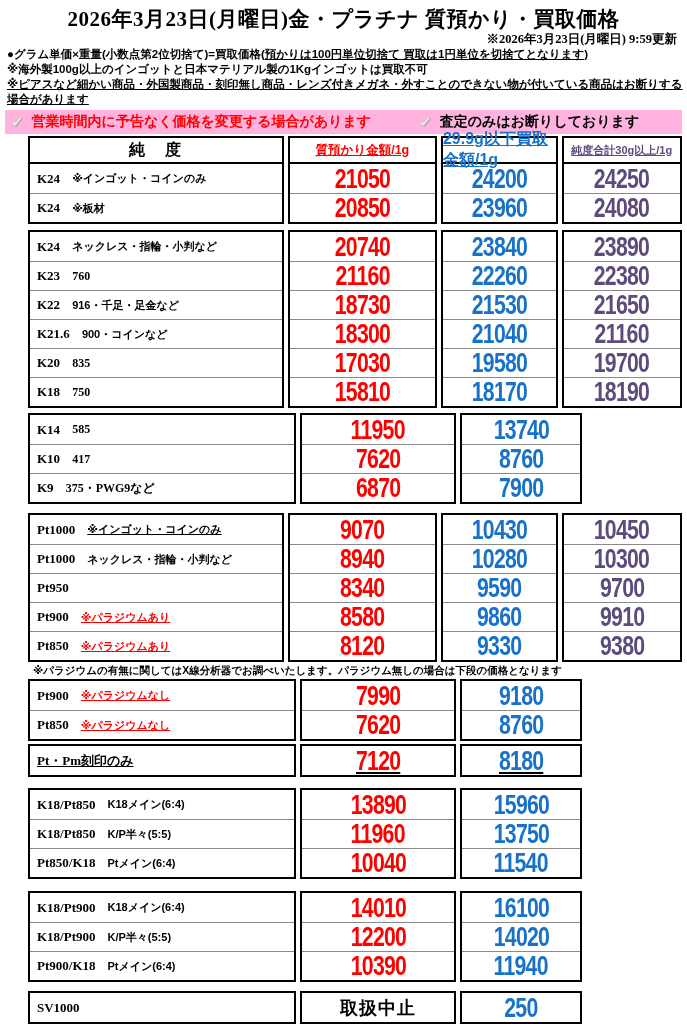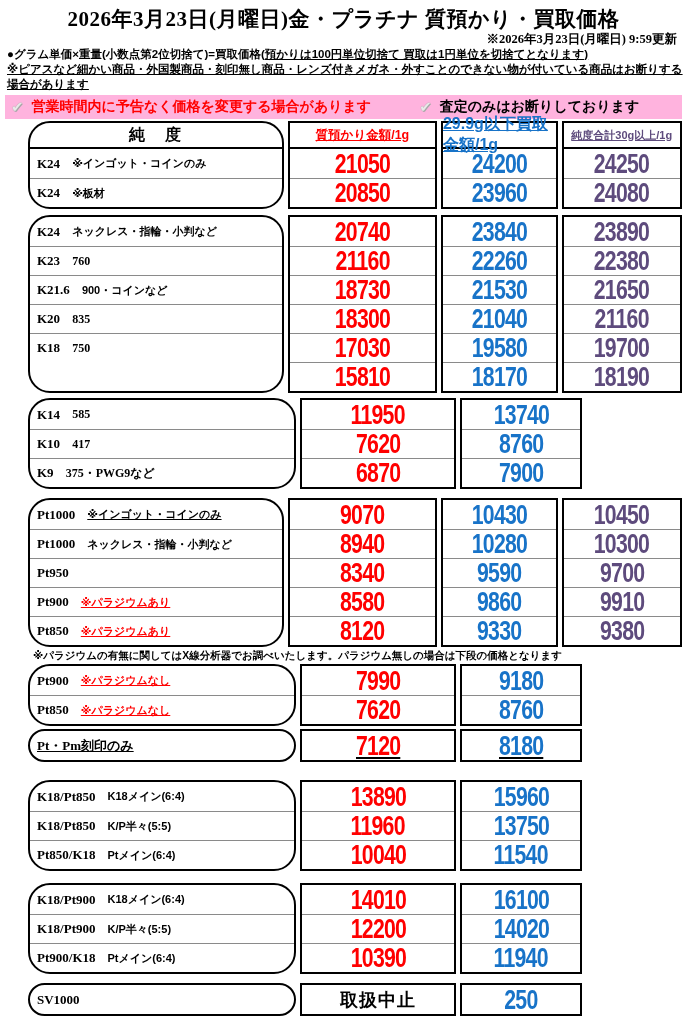--- a/index.html
+++ b/index.html
@@ -16,21 +16,21 @@
   .banner{margin:3px 5px 2px 5px;background:#ffb3de;height:24px;display:flex;align-items:center;
     font-weight:700;font-size:14px;gap:8px;padding-left:6px;}
   .banner .check{color:#e9e9e9;text-shadow:0 0 1px #8a8a8a, 1px 1px 0 #aaa;font-size:15px;}
   .banner .red-msg{color:#ff0000;margin-right:40px;}
   .banner .black-msg{color:#000;}
 
   
   #table-root{margin-left:28px;width:654px;}
   .block{display:flex;gap:4px;}
   .colbox{border:2px solid #000;background:#fff;box-sizing:border-box;}
-  .col-label{width:268px;border-radius:22px;}
+  .col-label{width:268px;}
   .col-pawn{width:156px;}
   .col-buy{width:122px;}
   .col-purity{width:126px;}
   .hcell{height:24px;display:flex;align-items:center;justify-content:center;
     border-bottom:2px solid #000;font-weight:700;}
   .hcell.purity-h{font-family:"Liberation Serif","DejaVu Serif",serif;font-size:16px;letter-spacing:2px;}
   .hcell.pawn-h{color:#ff0000;font-size:12.5px;text-decoration:underline;}
   .hcell.buy-h{color:#1873c8;font-size:16px;text-decoration:underline;}
   .hcell.purity30-h{color:#5e4b7d;font-size:11px;text-decoration:underline;}
   .rcell{height:29px;display:flex;align-items:center;box-sizing:border-box;}
@@ -52,20 +52,21 @@
   .block-note{font-weight:700;font-size:10.5px;line-height:17px;padding-left:5px;}
 </style>
 </head>
 <body>
 
 <div class="page-title">2026年3月23日(月曜日)金・プラチナ 質預かり・買取価格</div>
 <div class="updated">※2026年3月23日(月曜日) 9:59更新</div>
 
 <div class="notes">
   <div><span>●グラム単価×重量(小数点第2位切捨て)=買取価格(</span><span class="u">預かりは100円単位切捨て 買取は1円単位を切捨てとなります)</span></div>
+  <div>※海外製100g以上のインゴットと日本マテリアル製の1Kgインゴットは買取不可</div>
   <div class="u">※ピアスなど細かい商品・外国製商品・刻印無し商品・レンズ付きメガネ・外すことのできない物が付いている商品はお断りする場合があります</div>
 </div>
 
 <div class="banner">
   <span class="check">✔</span>
   <span class="red-msg">営業時間内に予告なく価格を変更する場合があります</span>
   <span class="check">✔</span>
   <span class="black-msg">査定のみはお断りしております</span>
 </div>
 
@@ -114,20 +115,24 @@
       <div class="colbox col-label">
         <div class="rcell labelcell">
           <span class="metal">K24</span>
           <span class="sub gothic">ネックレス・指輪・小判など</span>
         </div>
         <div class="rcell labelcell">
           <span class="metal">K23</span>
           <span class="sub serif">760</span>
         </div>
         <div class="rcell labelcell">
+          <span class="metal">K22</span>
+          <span class="sub gothic">916・千足・足金など</span>
+        </div>
+        <div class="rcell labelcell">
           <span class="metal">K21.6</span>
           <span class="sub gothic">900・コインなど</span>
         </div>
         <div class="rcell labelcell">
           <span class="metal">K20</span>
           <span class="sub serif">835</span>
         </div>
         <div class="rcell labelcell">
           <span class="metal">K18</span>
           <span class="sub serif">750</span>
@@ -345,21 +350,21 @@
         <div class="rcell numcell">
           <span class="num pawn-c">7120</span>
         </div>
       </div>
       <div class="colbox col-buy">
         <div class="rcell numcell">
           <span class="num buy-c">8180</span>
         </div>
       </div>
     </div>
-    <div class="block" style="margin-top: 18px;">
+    <div class="block" style="margin-top: 11px;">
       <div class="colbox col-label">
         <div class="rcell labelcell">
           <span class="metal">K18/Pt850</span>
           <span class="sub gothic">K18メイン(6:4)</span>
         </div>
         <div class="rcell labelcell">
           <span class="metal">K18/Pt850</span>
           <span class="sub gothic">K/P半々(5:5)</span>
         </div>
         <div class="rcell labelcell">

